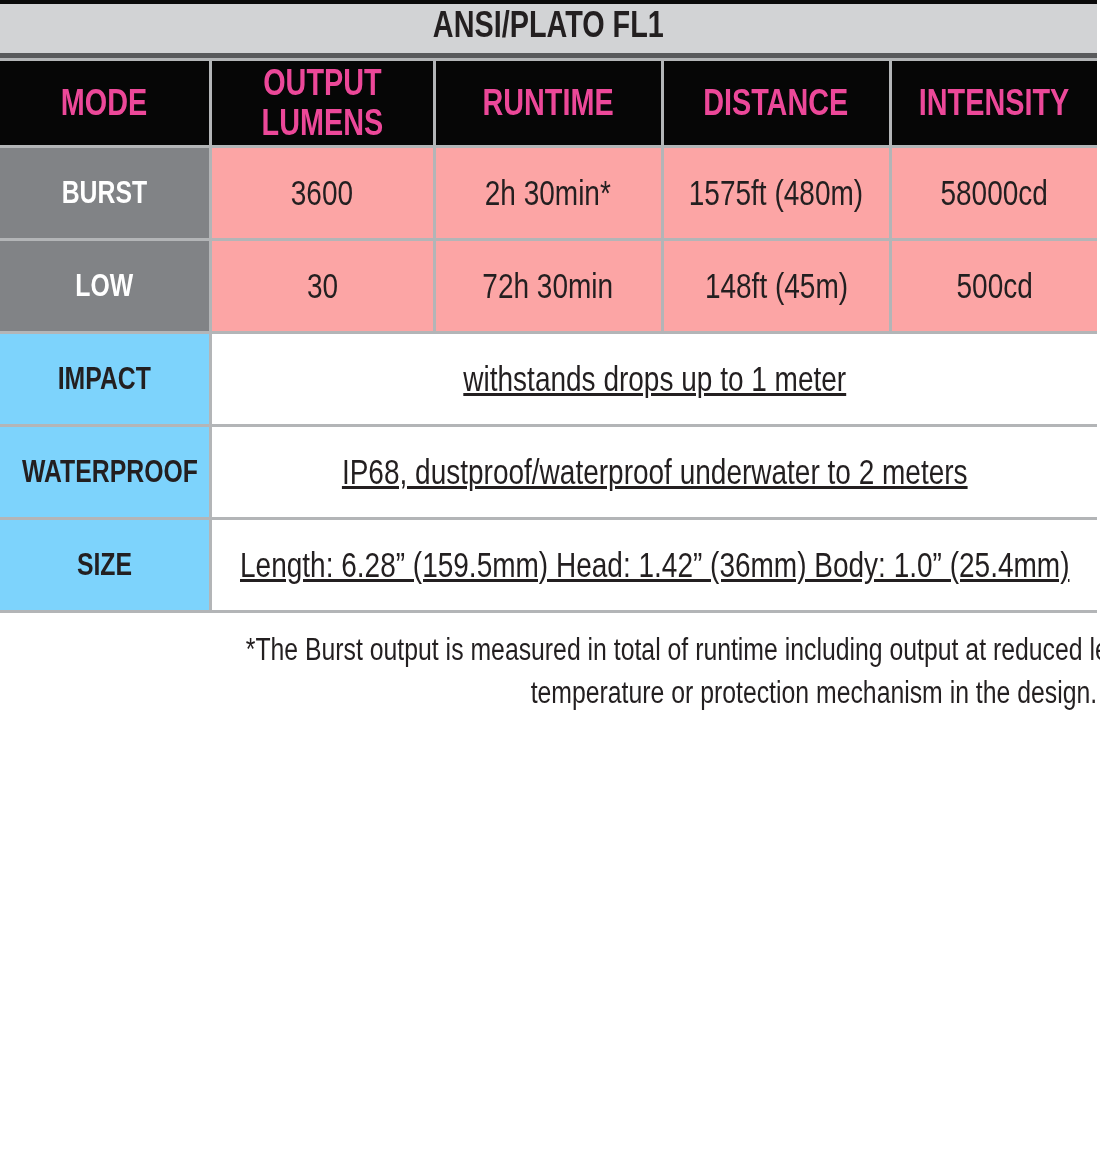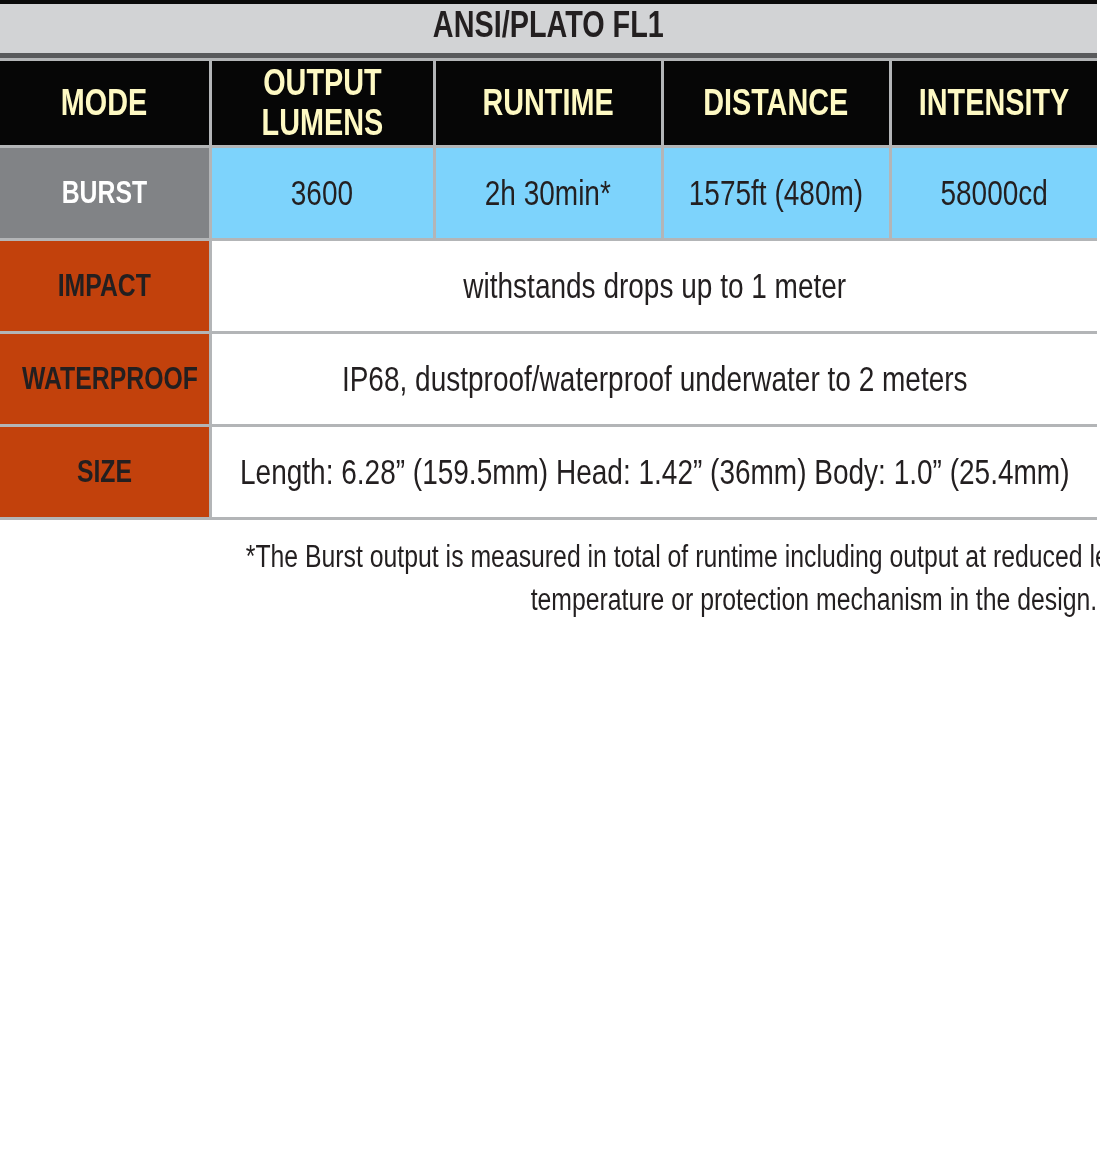--- a/index.html
+++ b/index.html
@@ -64,35 +64,35 @@
     text-align: center;
     vertical-align: middle;
     padding: 0;
   }
   .spec-table tr > *:first-child { border-left: 0; }
   .spec-table tr > *:last-child  { border-right: 0; }
 
   thead tr { height: 87px; }
   thead th {
     background: #060606;
-    color: #fef9c3;
+    color: #ec4899;
     font-size: 36px; font-weight: 700;
     border-top: 0;
   }
-  tbody tr { height: 93px; }
+  tbody tr { height: 93px; text-decoration: underline; }
 
   th.mode {
     background: #818386;
     color: #ffffff;
     font-size: 31px; font-weight: 700;
   }
-  td.val { font-size: 35px; font-weight: 400; background: #7dd3fc; }
+  td.val { font-size: 35px; font-weight: 400; background: #fca5a5; }
 
   th.speclabel {
-    background: #c2410c;
+    background: #7dd3fc;
     color: #231f20;
     font-size: 31px; font-weight: 700; text-align: center;
   }
   td.specval { font-size: 35px; font-weight: 400; background: #ffffff; margin-left: 16px; }
 
   
   .footnote {
     width: 1097px;
     padding-top: 16px;
     text-align: right;
@@ -134,20 +134,27 @@
       <tr>
         <th class="mode"><span class="ct">BURST</span></th>
         <td class="val"><span class="ct">3600</span></td>
         <td class="val"><span class="ct">2h 30min*</span></td>
         <td class="val"><span class="ct">1575ft (480m)</span></td>
         <td class="val"><span class="ct">58000cd</span></td>
       </tr>
 
 
 
+      <tr>
+        <th class="mode"><span class="ct">LOW</span></th>
+        <td class="val"><span class="ct">30</span></td>
+        <td class="val"><span class="ct">72h 30min</span></td>
+        <td class="val"><span class="ct">148ft (45m)</span></td>
+        <td class="val"><span class="ct">500cd</span></td>
+      </tr>
 
 
       <tr>
         <th class="speclabel"><span class="ct">IMPACT</span></th>
         <td class="specval" colspan="4">
             <div class="ctv">withstands drops up to 1 meter</div>
           </td>
       </tr>
 
       <tr>

